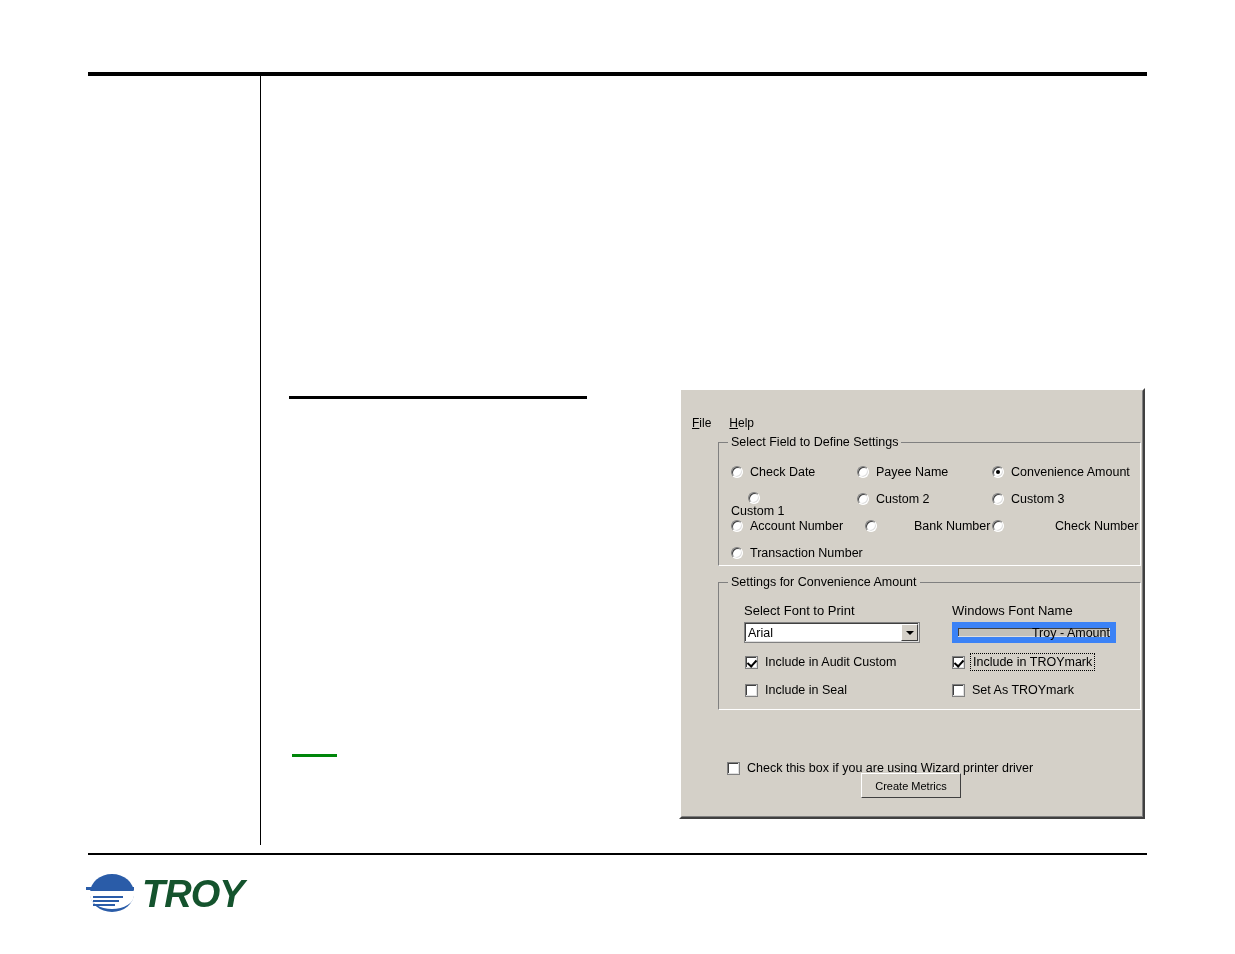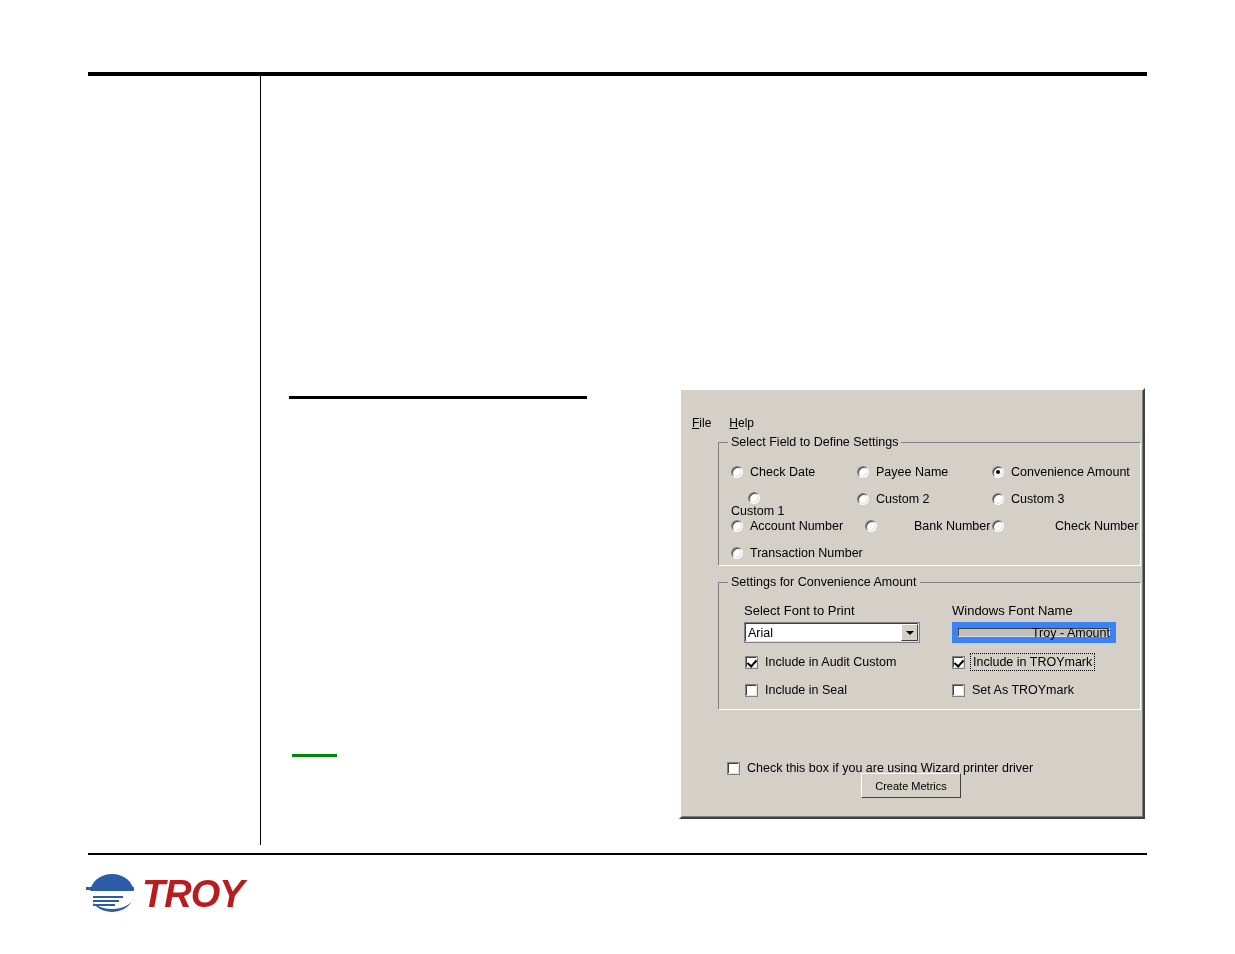--- a/index.html
+++ b/index.html
@@ -103,21 +103,21 @@
     background: #ffffff;
     border-bottom-left-radius: 26px 16px;
     border-bottom-right-radius: 26px 16px;
   }
   .logo-word {
     font-family: "Liberation Sans", sans-serif;
     font-weight: bold;
     font-style: italic;
     font-size: 38px;
     letter-spacing: -1px;
-    color: #b91c1c;
+    color: #14532d;
   }
 
   
   #dialog {
     position: absolute;
     left: 679px;
     top: 388px;
     width: 466px;
     height: 431px;
     background: #d4d0c8;

